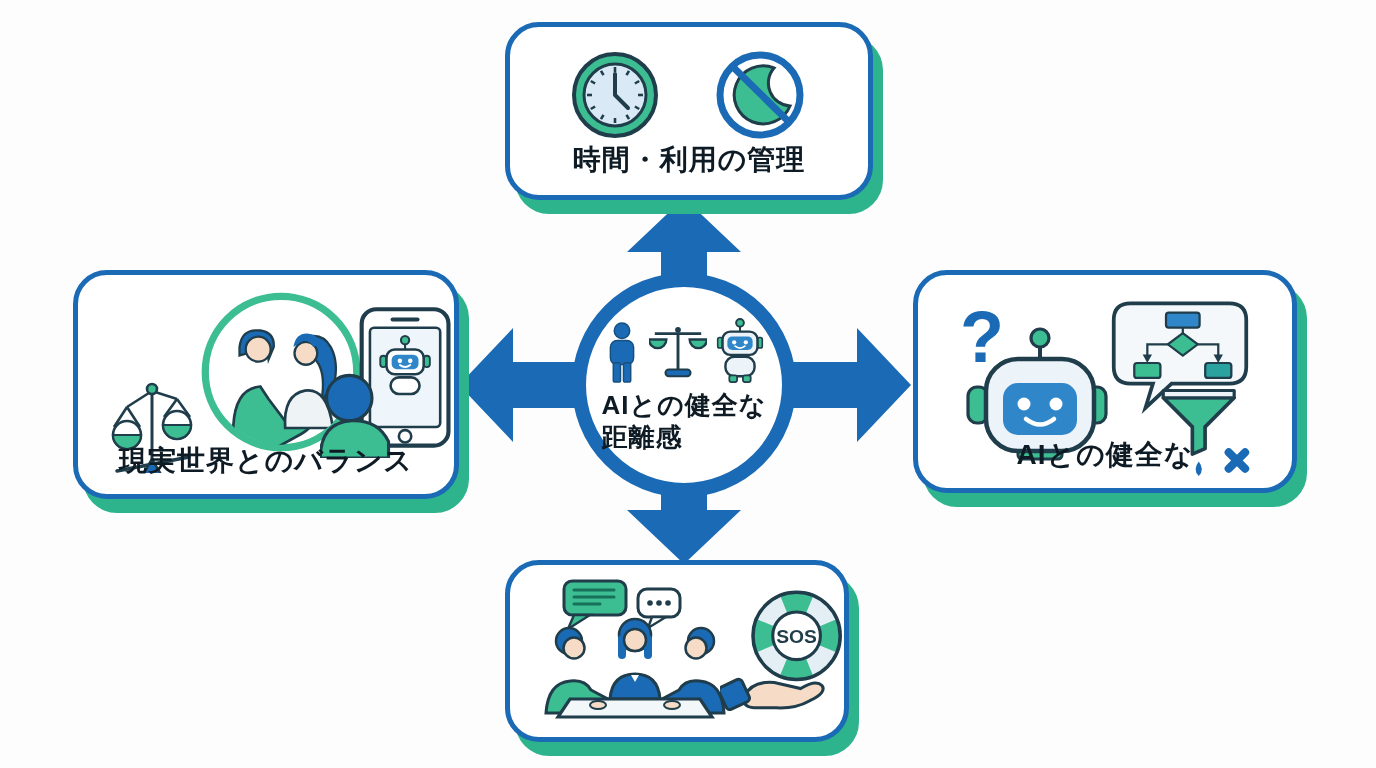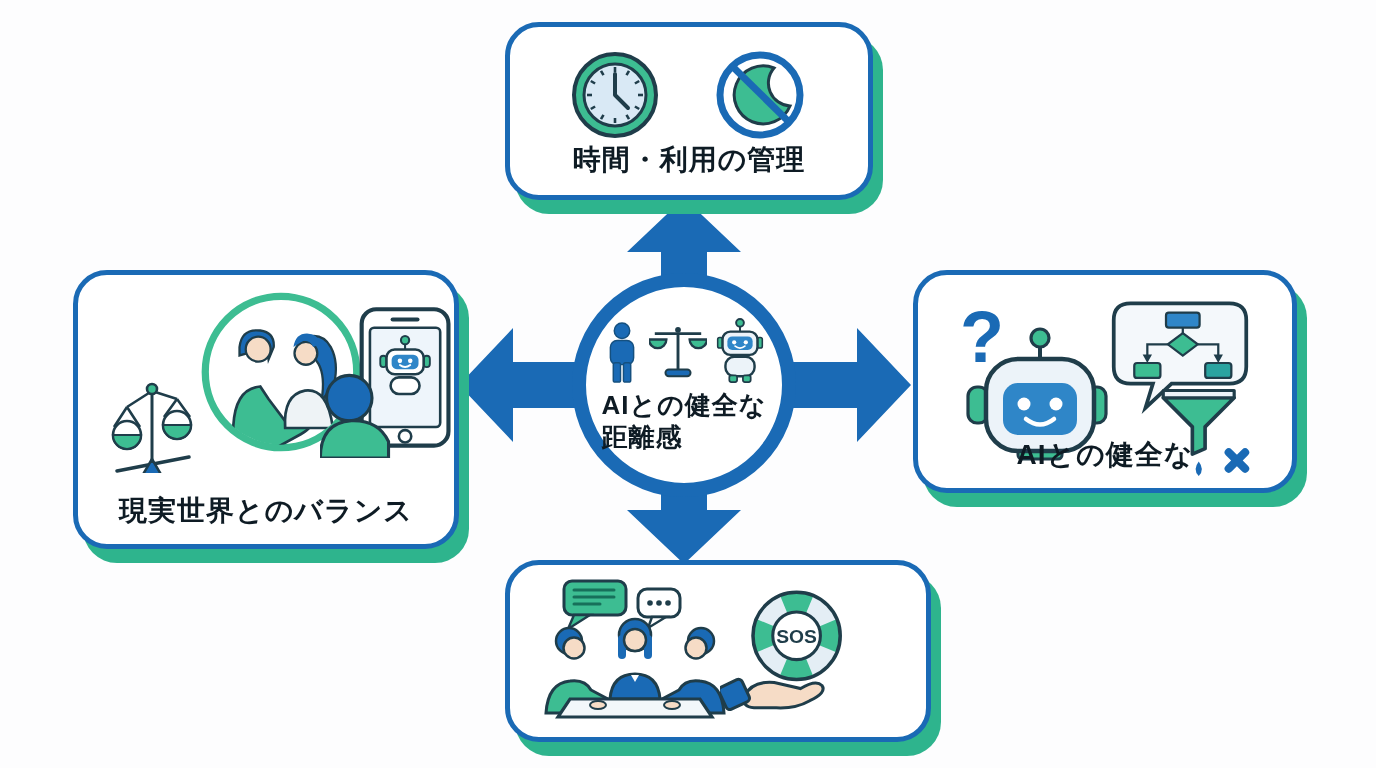--- a/index.html
+++ b/index.html
@@ -71,21 +71,21 @@
       <path d="M50 50 L50 29 M50 50 L63 63" fill="none" stroke="#1f3d4a" stroke-width="4" stroke-linecap="round"></path>
     </svg>
     <svg class="icon" style="left:200px;top:18px;" width="100" height="100" viewBox="0 0 100 100">
       <circle cx="50" cy="50" r="40" fill="#fff" stroke="#1a6ab5" stroke-width="7"></circle>
       <path d="M64 23 A 29 29 0 1 0 80 61 A 23 23 0 0 1 64 23 Z" fill="#3dbd92" stroke="#1f3d4a" stroke-width="3"></path>
       <line x1="23" y1="22" x2="79" y2="77" stroke="#1a6ab5" stroke-width="7"></line>
     </svg>
     <div class="label" style="bottom:16px;">時間・利用の管理</div>
   </div>
 
-  <div class="box" style="left:73px;top:270px;width:386px;height:279px;">
+  <div class="box" style="left:73px;top:270px;width:386px;height:229px;">
     <svg class="icon" style="left:26px;top:98px;" width="96" height="100" viewBox="0 0 90 100">
       <line x1="10" y1="98" x2="82" y2="84" stroke="#1f3d4a" stroke-width="3.5" stroke-linecap="round"></line>
       <path d="M45 86 L31 110 L59 110 Z" fill="#1a6ab5" stroke="#1f3d4a" stroke-width="2.5"></path>
       <line x1="45" y1="18" x2="45" y2="90" stroke="#1f3d4a" stroke-width="3"></line>
       <path d="M45 18 L20 34 M20 34 L7 54 M20 34 L33 54" fill="none" stroke="#1f3d4a" stroke-width="2.6"></path>
       <path d="M45 18 L70 26 M70 26 L57 44 M70 26 L83 44" fill="none" stroke="#1f3d4a" stroke-width="2.6"></path>
       <circle cx="20" cy="62" r="14" fill="#fff" stroke="#1f3d4a" stroke-width="2.6"></circle>
       <path d="M6 62 a14 14 0 0 0 28 0 z" fill="#3dbd92" stroke="#1f3d4a" stroke-width="2.2"></path>
       <circle cx="70" cy="52" r="14" fill="#fff" stroke="#1f3d4a" stroke-width="2.6"></circle>
       <path d="M56 52 a14 14 0 0 0 28 0 z" fill="#3dbd92" stroke="#1f3d4a" stroke-width="2.2"></path>
@@ -156,21 +156,21 @@
     </svg>
     <svg class="icon" style="left:238px;top:108px;" width="100" height="105" viewBox="0 0 110 115">
       <path d="M8 16 L40 48 V78 L54 72 V48 L86 16 Z" fill="#3dbd92" stroke="#1f3d4a" stroke-width="4" stroke-linejoin="round"></path>
       <path d="M8 8 H86 V16 H8 Z" fill="#ecf3f9" stroke="#1f3d4a" stroke-width="3.5" stroke-linejoin="round"></path>
       <path d="M47 86 q7 9 0 16 q-7-7 0-16" fill="#1a6ab5"></path>
       <path d="M80 76 L98 94 M98 76 L80 94" stroke="#1a6ab5" stroke-width="9" stroke-linecap="round"></path>
     </svg>
     <div class="label" style="bottom:14px;">AIとの健全な</div>
   </div>
 
-  <div class="box" style="left:505px;top:560px;width:426px;height:182px;">
+  <div class="box" style="left:505px;top:560px;width:344px;height:182px;">
     <svg class="icon" style="left:30px;top:12px;" width="190" height="148" viewBox="0 0 190 148">
       <rect x="24" y="4" width="62" height="34" rx="8" fill="#3dbd92" stroke="#1f3d4a" stroke-width="3"></rect>
       <path d="M34 38 L28 52 L50 38 Z" fill="#3dbd92" stroke="#1f3d4a" stroke-width="2.4"></path>
       <g stroke="#17705a" stroke-width="3" stroke-linecap="round">
         <line x1="34" y1="13" x2="74" y2="13"></line>
           <line x1="34" y1="20" x2="74" y2="20"></line>
           <line x1="34" y1="27" x2="60" y2="27"></line>
       </g>
       <rect x="98" y="12" width="42" height="28" rx="9" fill="#fff" stroke="#1f3d4a" stroke-width="3"></rect>
       <path d="M112 40 L108 51 L126 40 Z" fill="#fff" stroke="#1f3d4a" stroke-width="2.4"></path>

